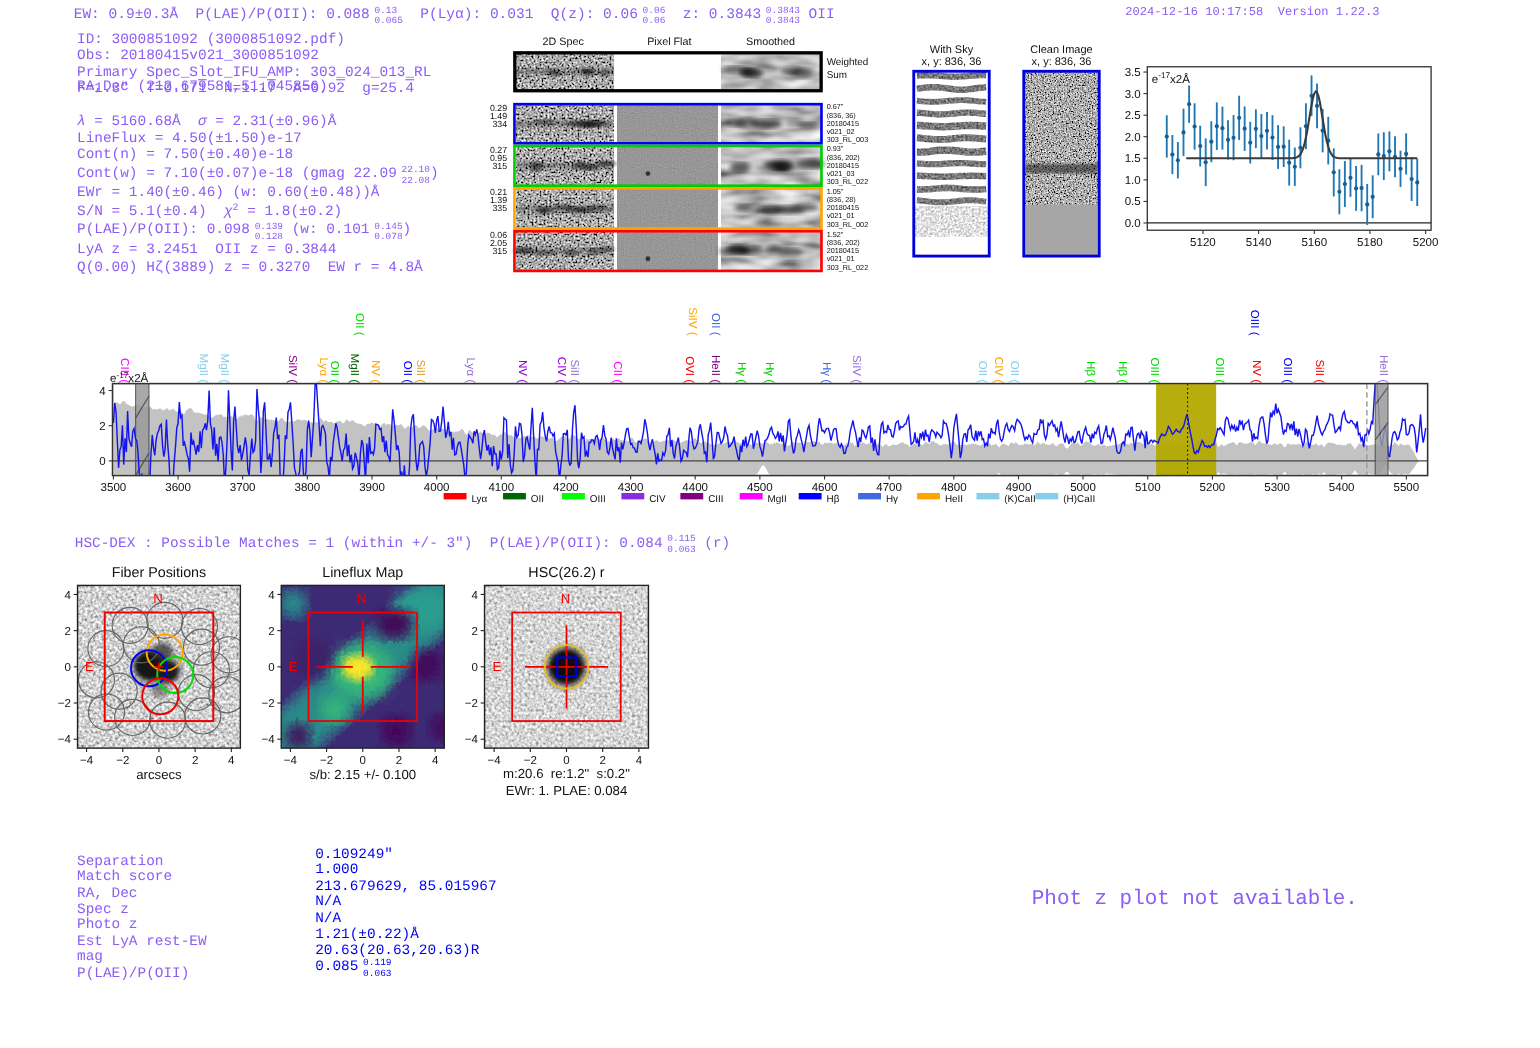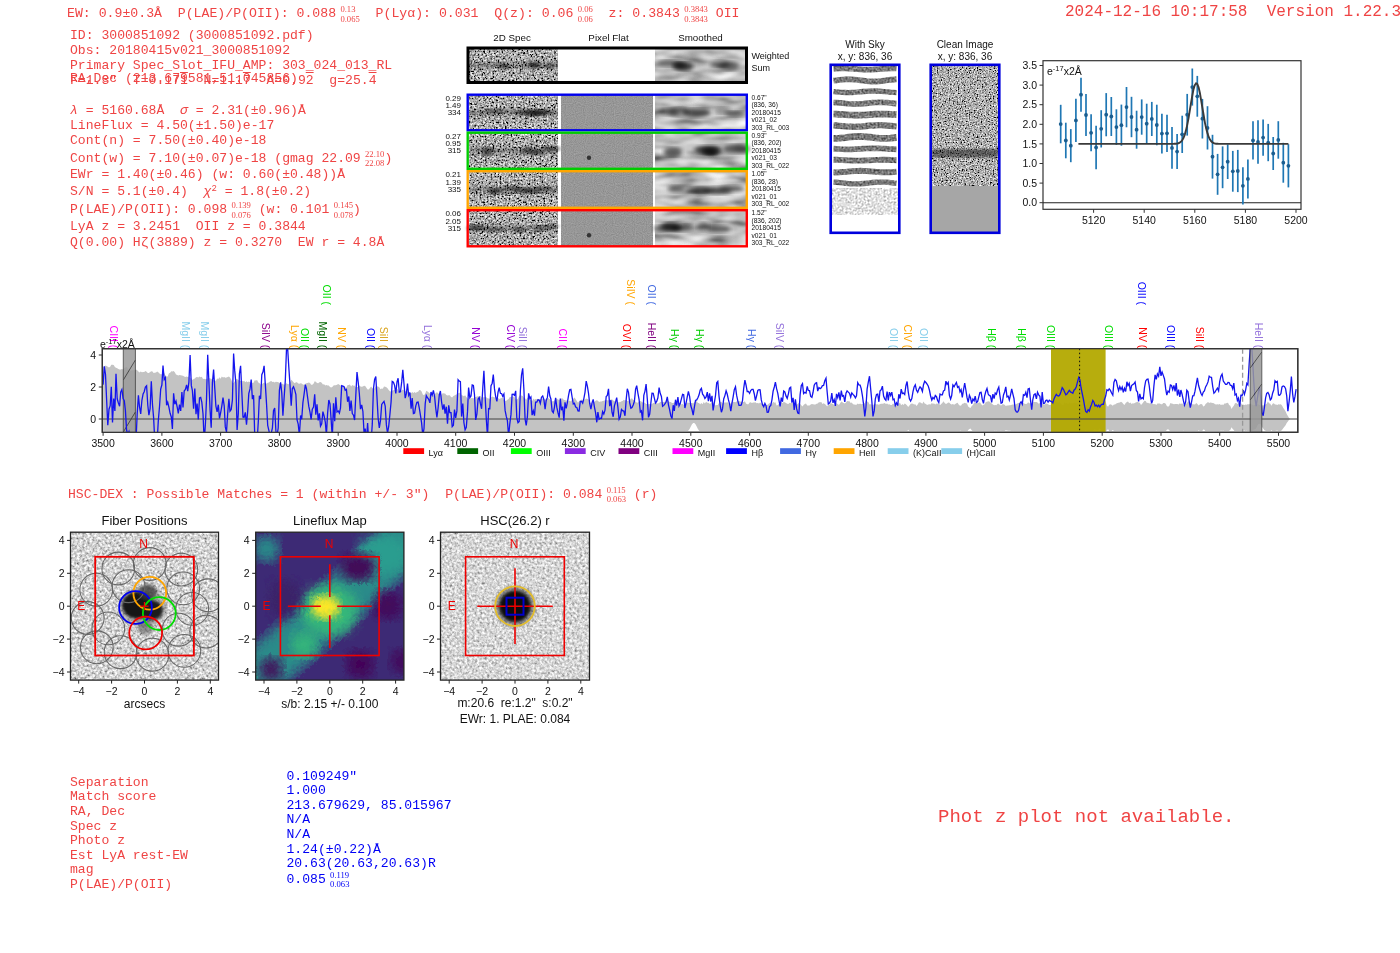--- a/index.html
+++ b/index.html
@@ -1,42 +1,42 @@
 <!DOCTYPE html>
 <html><head>
 <meta charset="utf-8">
 <style>
 html,body{margin:0;padding:0;background:#fff;}
 #page{position:relative;width:1400px;height:953px;overflow:hidden;background:#fff;
   font-family:"Liberation Mono",monospace;}
-.mono{position:absolute;font-size:13.1px;line-height:15px;white-space:pre;color:#ef4444;}
+.mono{position:absolute;font-size:13.1px;line-height:15px;white-space:pre;color:#8b5cf6;}
 .blue{color:#0000f5;}
 .st{display:inline-block;vertical-align:-5px;font-size:8.6px;line-height:9.5px;margin-left:3.5px;}
-.st span{display:block;font-family:Liberation Serif, serif;}
+.st span{display:block;}
 .ov{text-decoration:overline;}
 sup{font-size:9px;vertical-align:4px;line-height:0;}
 i{font-style:italic;}
 </style>
 </head>
 <body>
 <div id="page">
 <div class="mono" style="left:67px;top:5px;font-size:13.2px">EW: 0.9±0.3Å  P(LAE)/P(OII): 0.088 <span class="st"><span class="stt">0.13</span><span class="stb">0.065</span></span>  P(Lyα): 0.031  Q(z): 0.06 <span class="st"><span class="stt">0.06</span><span class="stb">0.06</span></span>  z: 0.3843 <span class="st"><span class="stt">0.3843</span><span class="stb">0.3843</span></span> OII</div>
-<div class="mono" style="left:1065px;top:5px;font-size:16px">2024-12-16 10:17:58  Version 1.22.3</div>
+<div class="mono" style="left:1023px;top:5px;font-size:11px">2024-12-16 10:17:58  Version 1.22.3</div>
 <div class="mono" style="left:70px;top:27.8px">ID: 3000851092 (3000851092.pdf)</div>
 <div class="mono" style="left:70px;top:42.8px">Obs: 20180415v021_3000851092</div>
 <div class="mono" style="left:70px;top:57.9px">Primary Spec_Slot_IFU_AMP: 303_024_013_RL</div>
 <div class="mono" style="left:70px;top:72.8px">F=1.3"  T=0.17<span class="ov">1</span>  N=1.1<span class="ov">7</span>  A=0.9<span class="ov">2</span>  g=25.<span class="ov">4</span></div>
 <div class="mono" style="left:70px;top:71px">RA,Dec (213.679581,51.045856)</div>
 <div class="mono" style="left:70px;top:103.2px"><i>λ</i> = 5160.68Å  <i>σ</i> = 2.31(±0.96)Å</div>
 <div class="mono" style="left:70px;top:118.1px">LineFlux = 4.50(±1.50)e-17</div>
 <div class="mono" style="left:70px;top:132.5px">Cont(n) = 7.50(±0.40)e-18</div>
 <div class="mono" style="left:70px;top:149.7px">Cont(w) = 7.10(±0.07)e-18 (gmag 22.09 <span class="st"><span class="stt">22.10</span><span class="stb">22.08</span></span>)</div>
 <div class="mono" style="left:70px;top:166.7px">EWr = 1.40(±0.46) (w: 0.60(±0.48))Å</div>
 <div class="mono" style="left:70px;top:183.7px">S/N = 5.1(±0.4)  <i>χ</i><sup>2</sup> = 1.8(±0.2)</div>
-<div class="mono" style="left:70px;top:201.2px">P(LAE)/P(OII): 0.098 <span class="st"><span class="stt">0.139</span><span class="stb">0.076</span></span> (w: 0.101 <span class="st"><span class="stt">0.145</span><span class="stb">0.078</span></span>)</div>
+<div class="mono" style="left:70px;top:201.2px">P(LAE)/P(OII): 0.098 <span class="st"><span class="stt">0.139</span><span class="stb">0.128</span></span> (w: 0.101 <span class="st"><span class="stt">0.145</span><span class="stb">0.078</span></span>)</div>
 <div class="mono" style="left:70px;top:219.2px">LyA z = 3.2451  OII z = 0.3844</div>
 <div class="mono" style="left:70px;top:234.5px">Q(0.00) Hζ(3889) z = 0.3270  EW r = 4.8Å</div>
 
 <svg style="position:absolute;left:0;top:0;" width="1400" height="260" viewBox="0 0 1400 260">
 <defs>
 <filter id="fGrain0" x="0%" y="0%" width="100%" height="100%">
 <feTurbulence type="fractalNoise" baseFrequency="0.55" numOctaves="2" seed="20"></feTurbulence>
 <feColorMatrix type="saturate" values="0"></feColorMatrix>
 <feComponentTransfer>
             <feFuncR type="linear" slope="2.6" intercept="-0.88"></feFuncR>
@@ -815,17 +815,17 @@
 <div class="mono" style="left:70px;top:818.5px">Spec z</div>
 <div class="mono" style="left:70px;top:833.1px">Photo z</div>
 <div class="mono" style="left:70px;top:847.8px">Est LyA rest-EW</div>
 <div class="mono" style="left:70px;top:862.4px">mag</div>
 <div class="mono" style="left:70px;top:877.0px">P(LAE)/P(OII)</div>
 <div class="mono blue" style="left:286.5px;top:768.5px">0.109249"</div>
 <div class="mono blue" style="left:286.5px;top:783.1px">1.000</div>
 <div class="mono blue" style="left:286.5px;top:797.8px">213.679629, 85.015967</div>
 <div class="mono blue" style="left:286.5px;top:812.4px">N/A</div>
 <div class="mono blue" style="left:286.5px;top:827.0px">N/A</div>
-<div class="mono blue" style="left:286.5px;top:841.6px">1.24(±0.22)Å</div>
+<div class="mono blue" style="left:286.5px;top:841.6px">1.21(±0.22)Å</div>
 <div class="mono blue" style="left:286.5px;top:856.3px">20.63(20.63,20.63)R</div>
 <div class="mono blue" style="left:286.5px;top:870.9px">0.085 <span class="st"><span class="stt">0.119</span><span class="stb">0.063</span></span></div>
 <div class="mono" style="left:938px;top:809.5px;font-size:19px">Phot z plot not available.</div>
 </div>
 
 </body></html>

